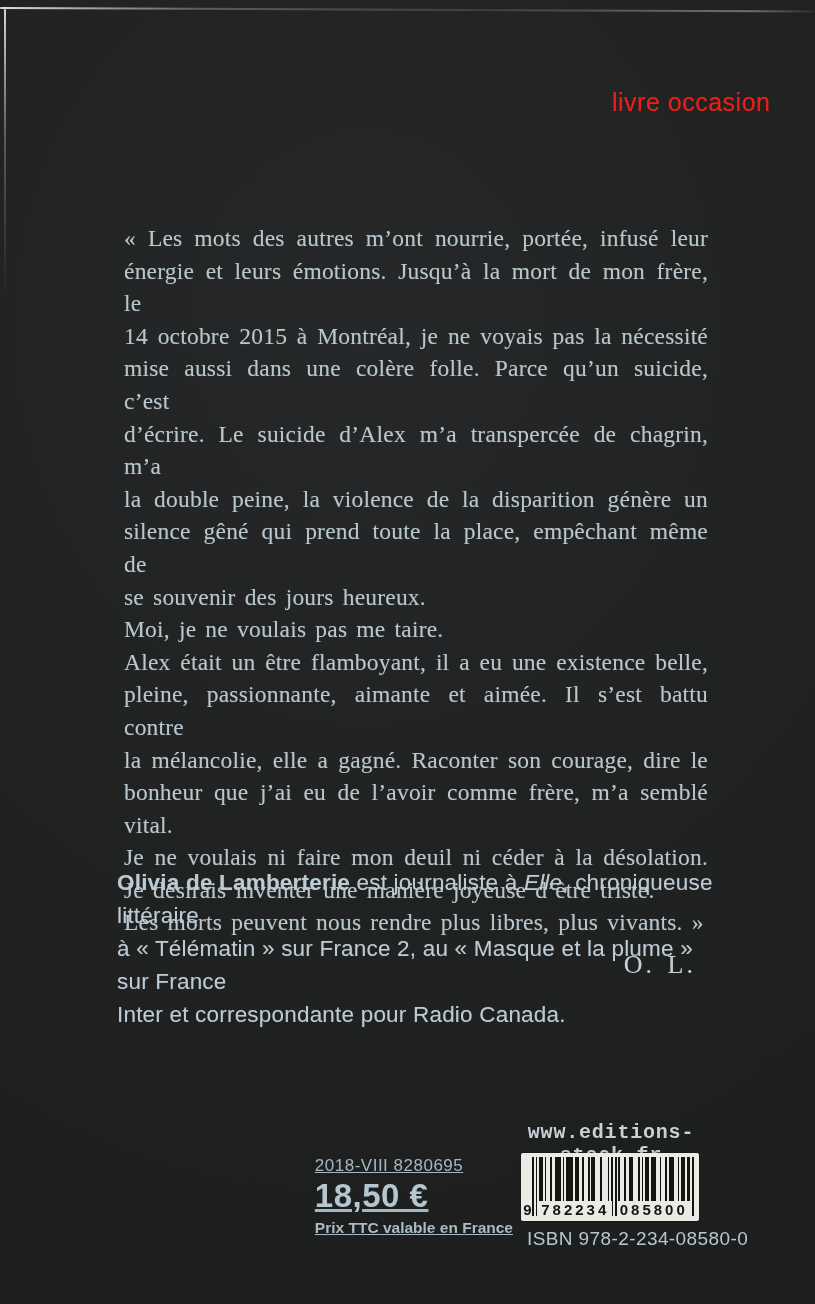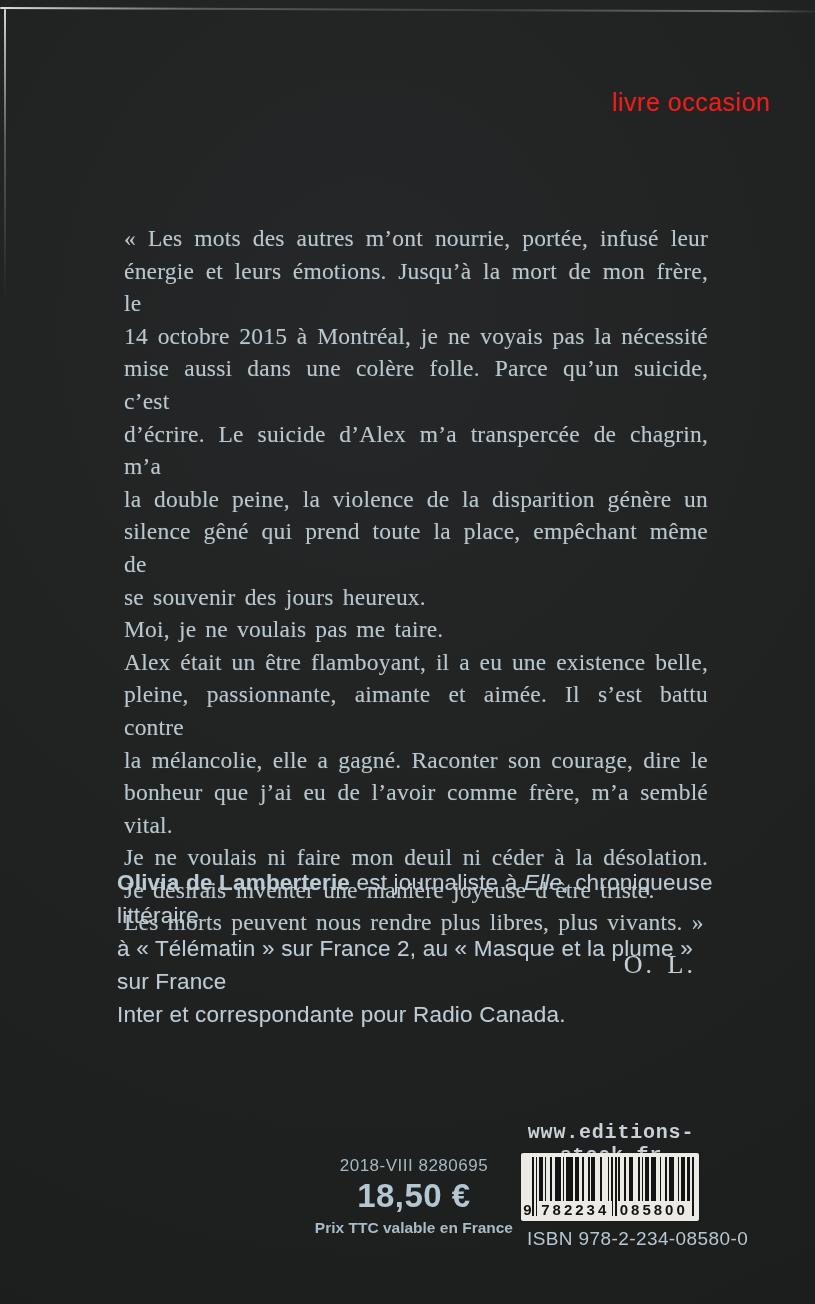--- a/index.html
+++ b/index.html
@@ -33,21 +33,21 @@
   .bio{position:absolute;left:117px;top:866px;width:600px;
     font-size:22.5px;font-weight:300;line-height:33px;color:#bccbd4;
     letter-spacing:.2px;text-shadow:0 0 1px rgba(188,203,212,.3);}
   .bio b{font-weight:700;}
   .bio i{font-style:italic;}
 
   
   .website{position:absolute;left:505px;top:1121px;width:212px;text-align:center;
     font-family:Liberation Mono, monospace;font-weight:700;
     font-size:20px;letter-spacing:.8px;color:#c9d1d6;}
-  .pubinfo{position:absolute;right:302px;top:1156px;text-align:center;color:#a5b8c2;}
+  .pubinfo{position:absolute;right:302px;top:1156px;text-align:left;color:#a5b8c2;text-decoration:underline;}
   .print-code{font-size:17px;font-weight:300;letter-spacing:.5px;}
   .price{font-size:33px;font-weight:700;color:#b4c7d1;margin-top:1px;letter-spacing:.5px;}
   .price-note{font-size:15.5px;font-weight:700;color:#a9bcc6;margin-top:4px;}
 
   .barcode{position:absolute;left:521px;top:1153px;width:178px;height:68px;
     background:#eceae4;border-radius:2px;box-shadow:0 0 2px rgba(0,0,0,.6);}
   .bars{position:absolute;left:11px;right:5px;top:4px;bottom:5px;display:flex;}
   .bars span{height:100%;}
   .bars .b{background:#141414;}
   .bars .g{background:transparent;}

